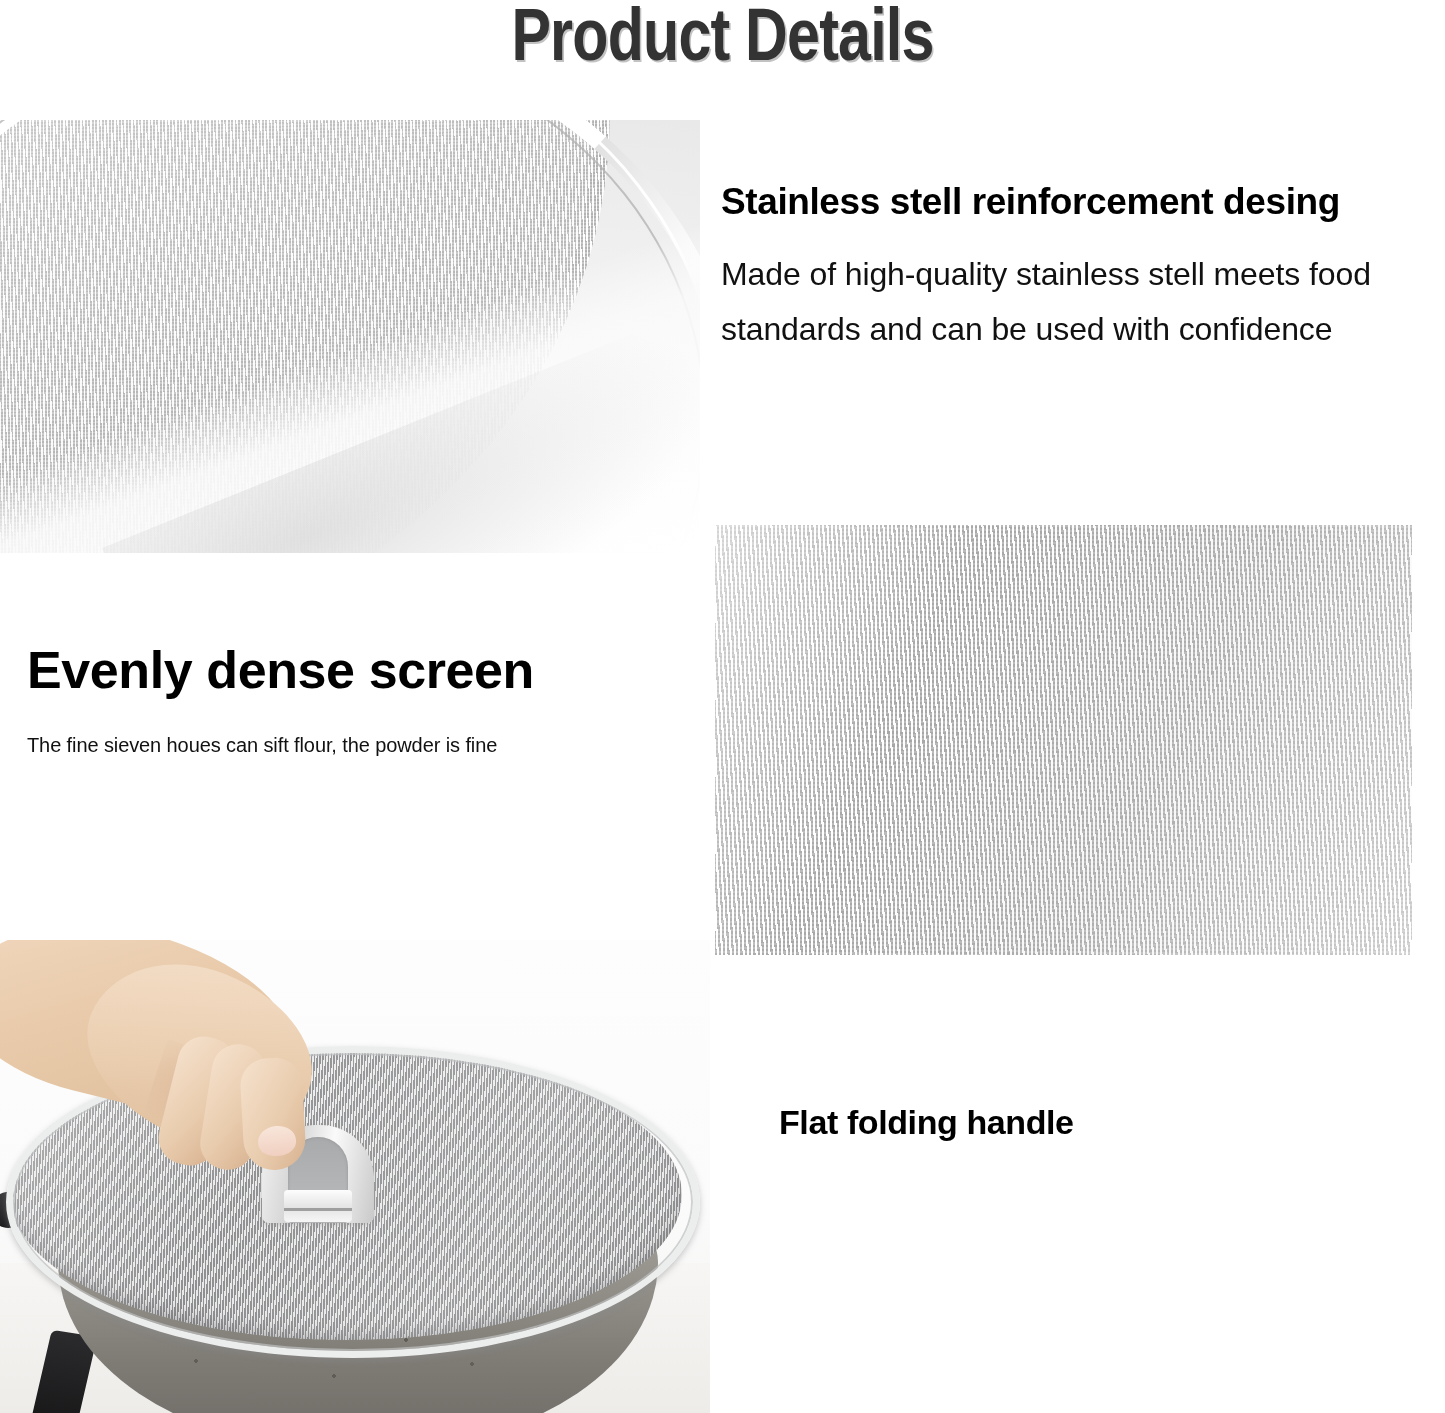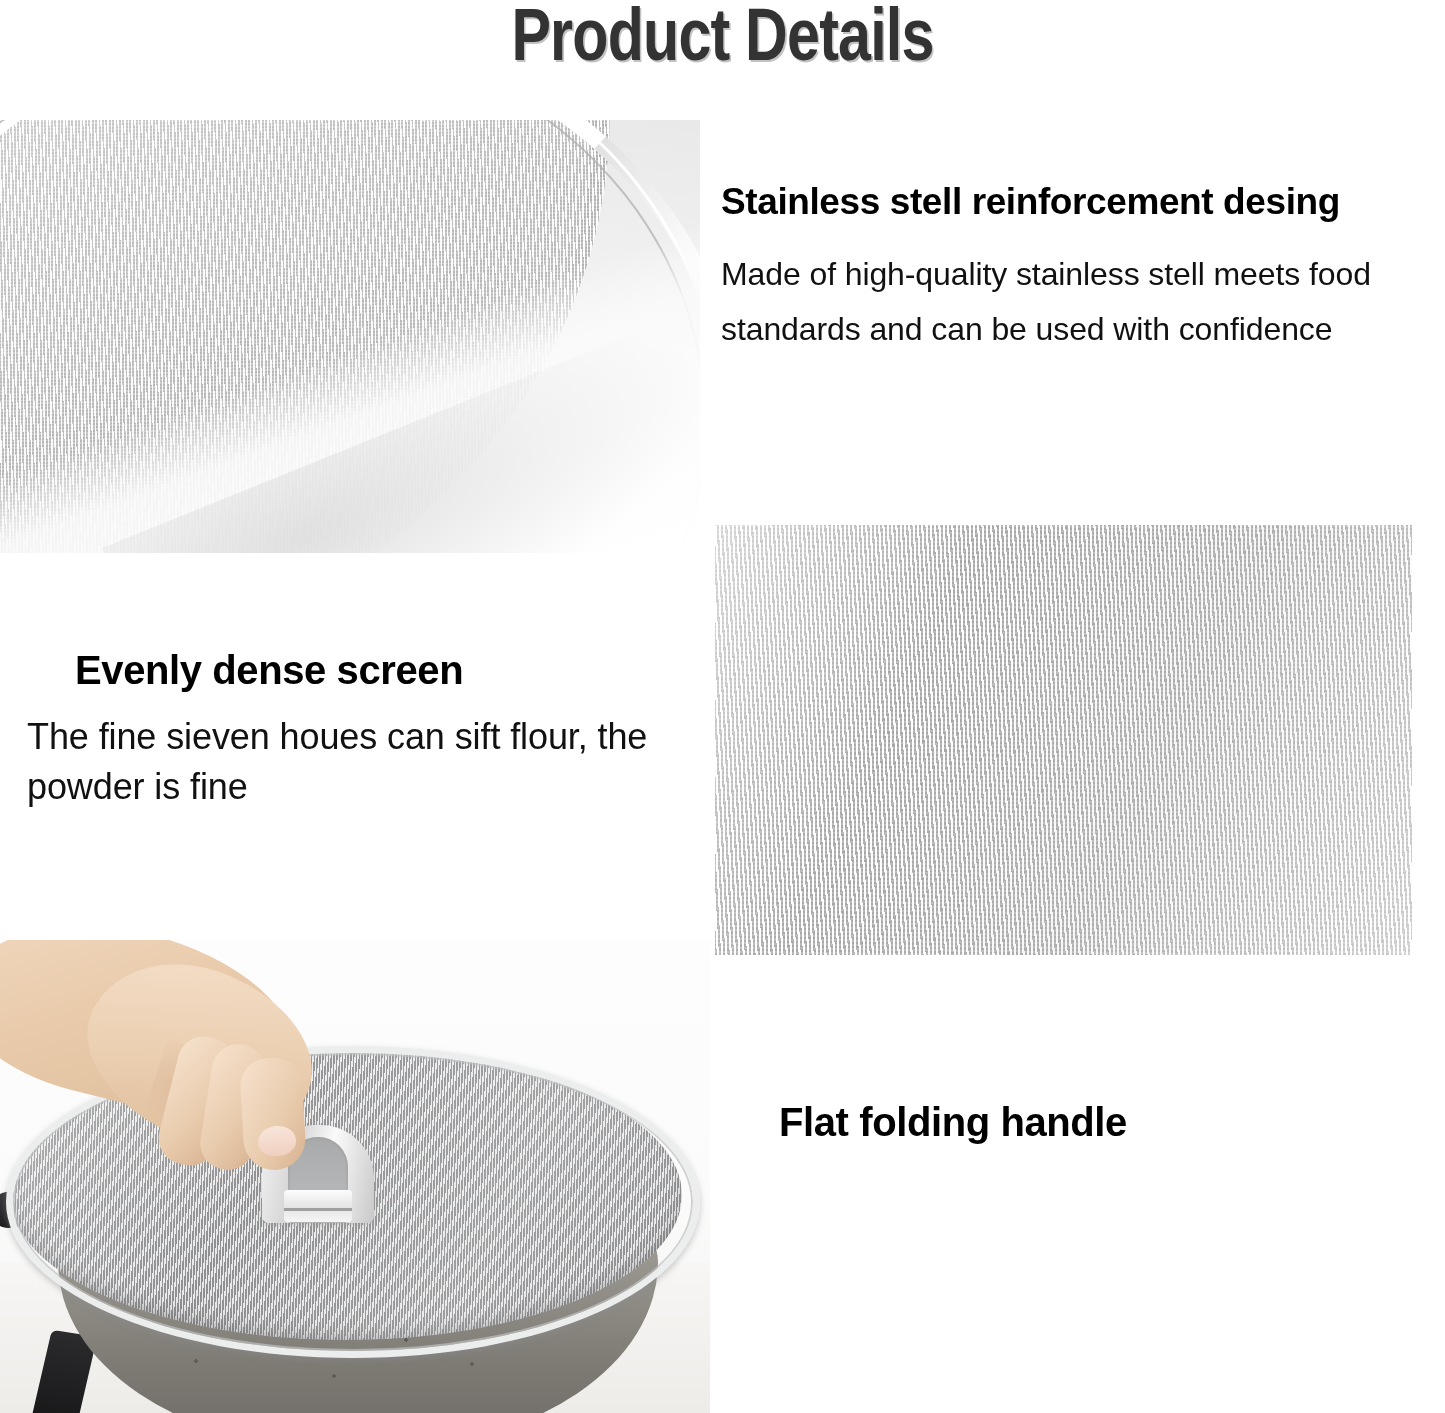--- a/index.html
+++ b/index.html
@@ -57,31 +57,31 @@
     font-size: 37px; line-height: 47px; letter-spacing: -0.4px;
   }
   #block-stainless .block-body {
     font-size: 32px; line-height: 55px; margin-top: 22px; letter-spacing: -0.1px;
   }
 
   #block-evenly {
     left: 27px; top: 645px; width: 660px;
   }
   #block-evenly .block-heading {
-    font-size: 40px; line-height: 50px; letter-spacing: -0.4px; margin-left: 48px;
+    font-size: 52px; line-height: 50px; letter-spacing: -0.4px;
   }
   #block-evenly .block-body {
-    font-size: 36px; line-height: 50px; margin-top: 17px; letter-spacing: -0.1px;
+    font-size: 20px; line-height: 66px; margin-top: 17px; letter-spacing: -0.1px;
   }
 
   #block-handle {
     left: 779px; top: 1097px; width: 655px;
   }
   #block-handle .block-heading {
-    font-size: 40px; line-height: 50px; letter-spacing: -0.4px;
+    font-size: 34px; line-height: 50px; letter-spacing: -0.4px;
   }
   #block-handle .block-body {
     font-size: 32px; line-height: 55px; margin-top: 20px; letter-spacing: -0.1px;
   }
 
   
   .photo {
     position: absolute;
     overflow: hidden;
     background: #ffffff;

